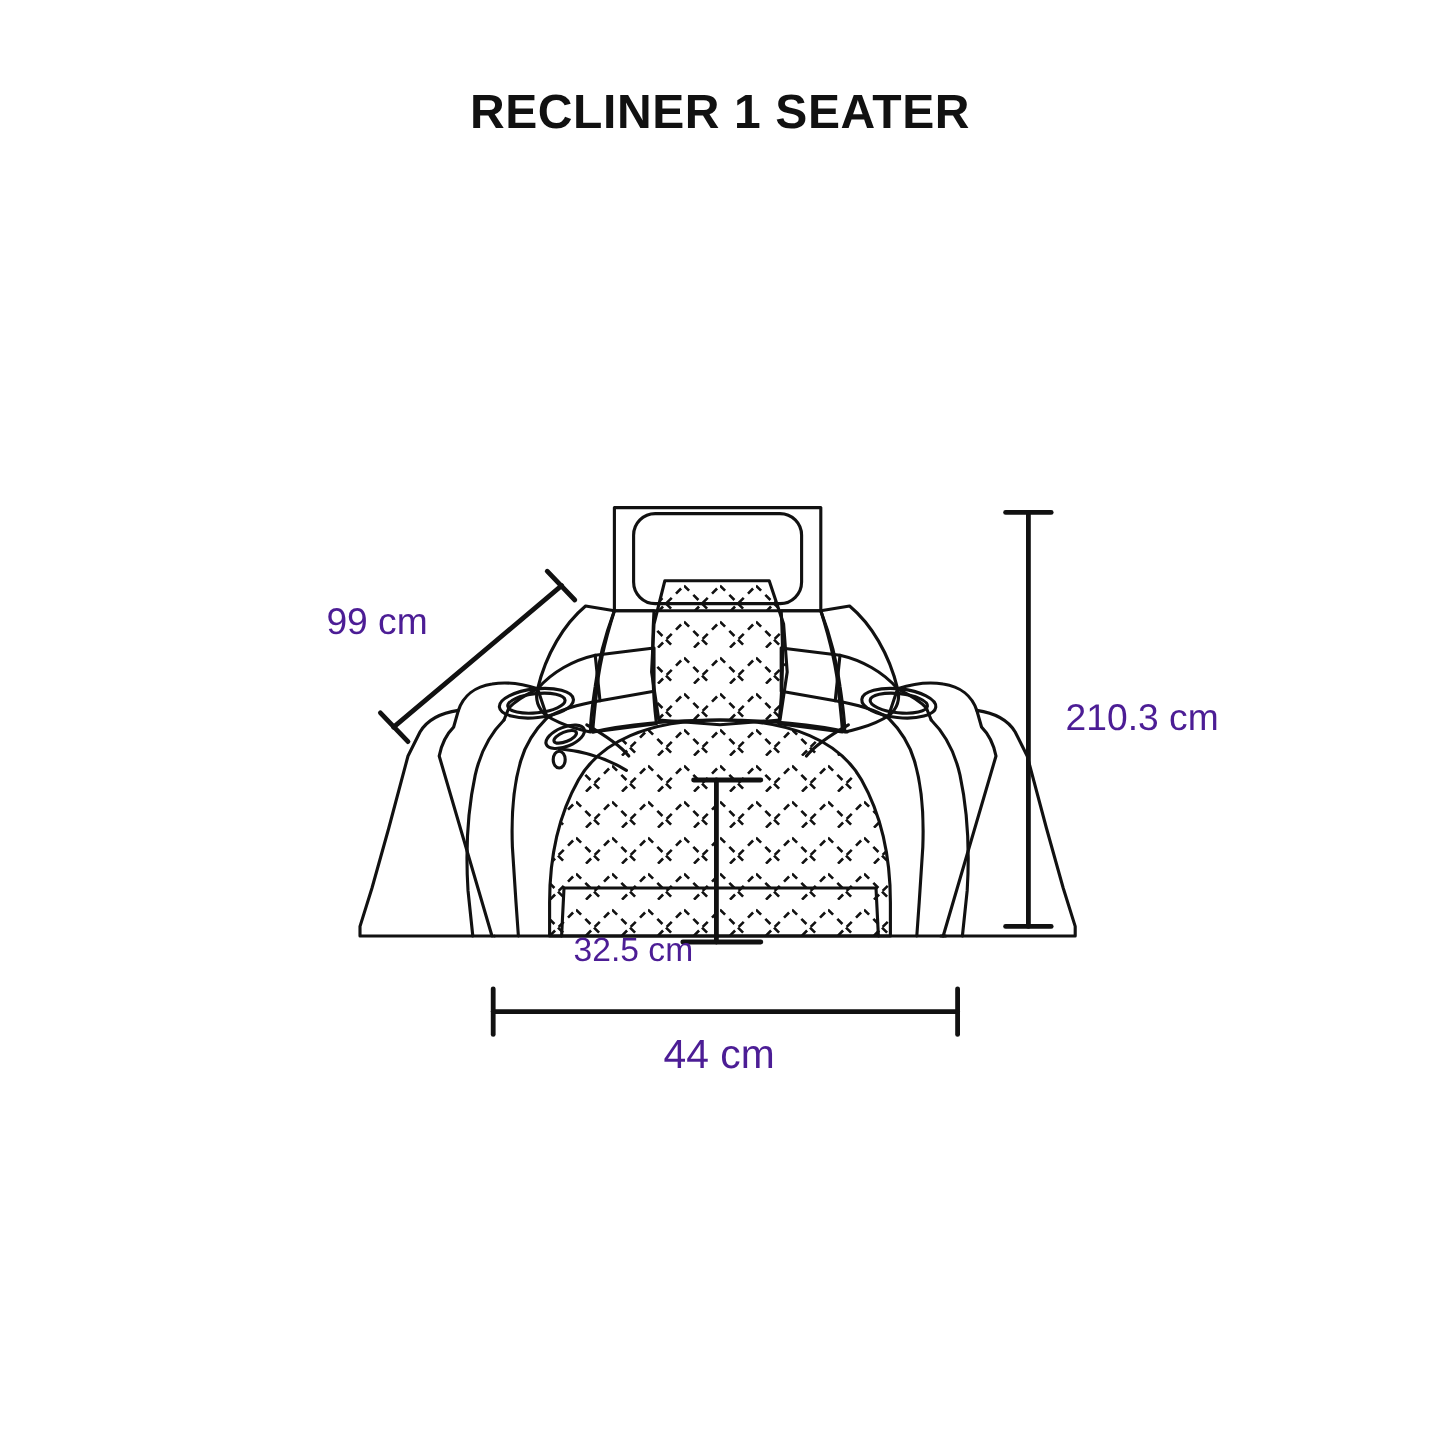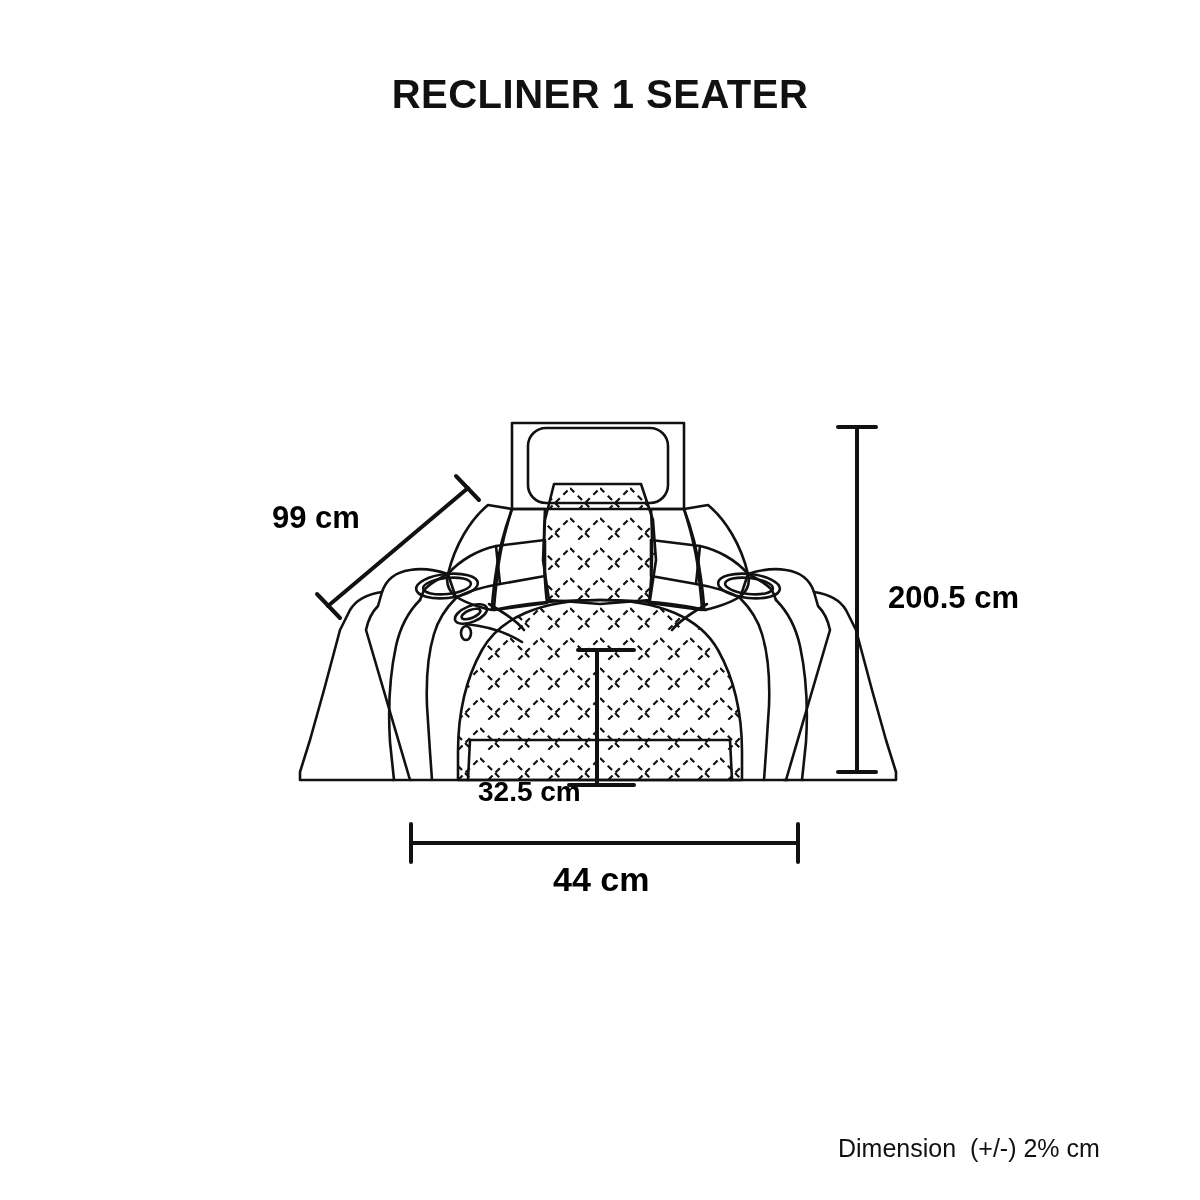--- a/index.html
+++ b/index.html
@@ -37,22 +37,22 @@
   #drawing {
     position: absolute;
     top: 0;
     left: 0;
     width: 1200px;
     height: 1200px;
   }
   .dim-label {
     position: absolute;
     font-size: 31px;
-    font-weight: bold;
-    color: #000000;
+    font-weight: normal;
+    color: #4c1d95;
     white-space: pre;
   }
   #label-depth  { left: 272px; top: 500px; }
   #label-height { left: 888px; top: 580px; }
   #label-seat   { left: 478px; top: 776px; font-size: 28px; }
   #label-width  { left: 553px; top: 860px; font-size: 34px; }
   #footnote {
     position: absolute;
     left: 838px;
     top: 1134px;
@@ -286,21 +286,20 @@
         <line x1="411" y1="843" x2="798" y2="843"></line>
         <line x1="411" y1="824" x2="411" y2="862"></line>
         <line x1="798" y1="824" x2="798" y2="862"></line>
       </g>
 
     </g>
   </svg>
 
   <div class="dim-label" id="label-depth">99 cm</div>
 
-  <div class="dim-label" id="label-height">200.5 cm</div>
+  <div class="dim-label" id="label-height">210.3 cm</div>
 
   <div class="dim-label" id="label-seat">32.5 cm</div>
 
   <div class="dim-label" id="label-width">44 cm</div>
 
-  <div id="footnote">Dimension  (+/-) 2% cm</div>
 
 </div>
 
 </body></html>

